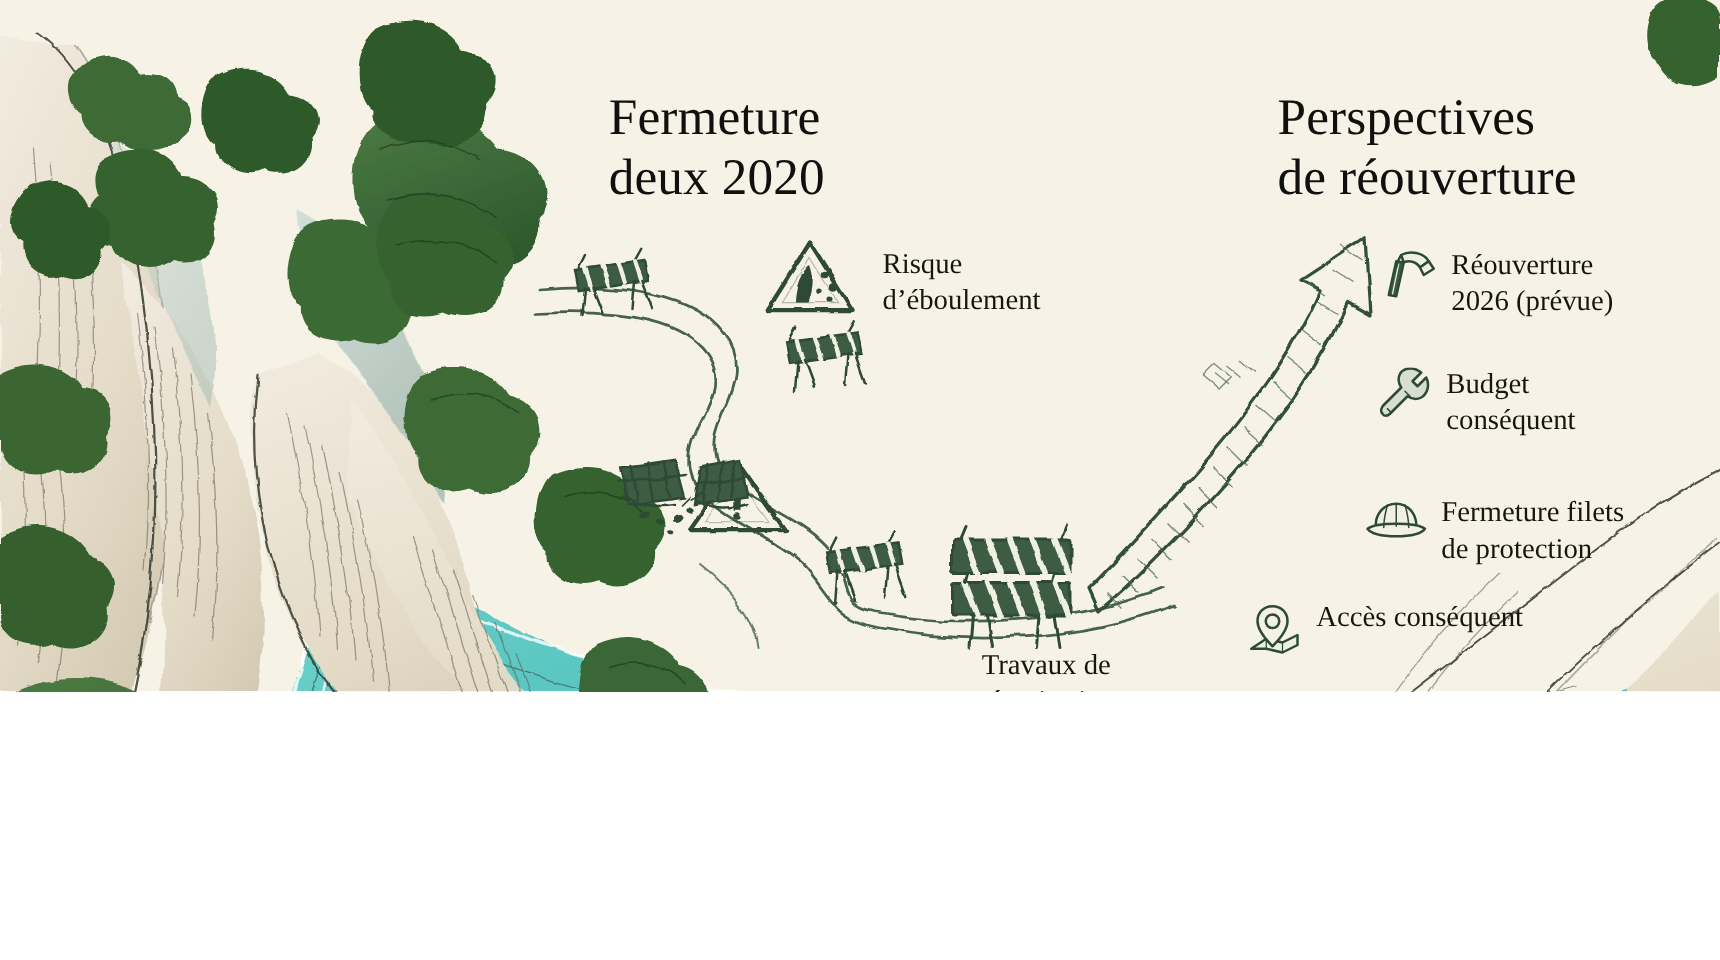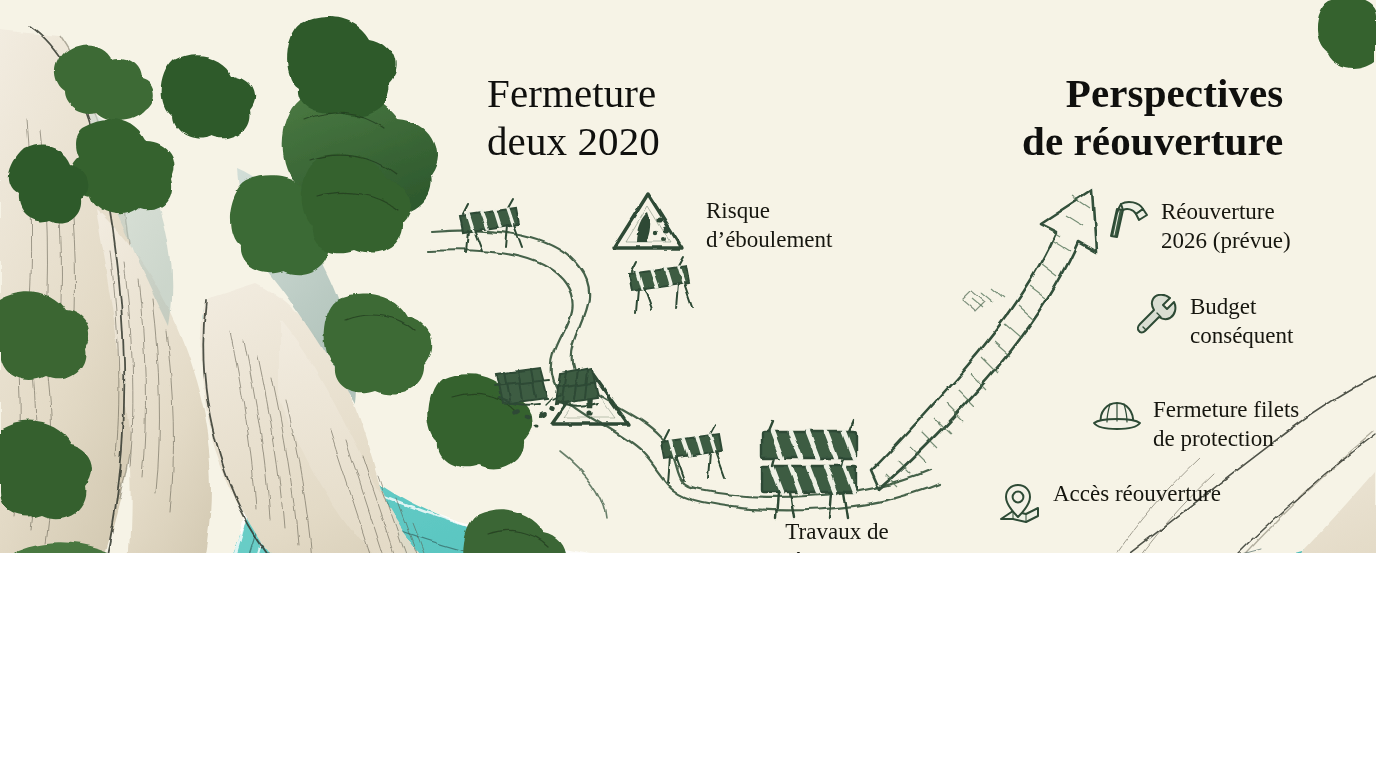--- a/index.html
+++ b/index.html
@@ -25,21 +25,21 @@
   
   .heading {
     position: absolute;
     color: #10100e;
     font-size: 41px;
     line-height: 1.16;
     letter-spacing: 0.1px;
     white-space: pre-line;
   }
   #heading-left  { left: 487px; top: 70px; text-align: left; }
-  #heading-right { left: 1022px; top: 70px; text-align: right; font-weight: bold; }
+  #heading-right { left: 1022px; top: 70px; text-align: left; }
 
   
   .clabel {
     position: absolute;
     color: #16160f;
     font-size: 23px;
     line-height: 1.24;
     white-space: pre-line;
     margin-left: 16px;
   }
@@ -55,21 +55,21 @@
     font-family: Liberation Serif, serif;
   }
   .bullet .bi { flex: 0 0 auto; margin-top: 1px; }
   .bullet .bt {
     color: #16160f;
     font-size: 23px;
     line-height: 1.24;
     white-space: pre-line;
   }
   #bullet-0 { left: 1108px; top: 198px; }
-  #bullet-1 { left: 1137px; top: 293px; }
+  #bullet-1 { left: 1104px; top: 293px; }
   #bullet-2 { left: 1090px; top: 396px; }
   #bullet-3 { left: 996px;  top: 480px; }
 
   .ico { display: block; }
 </style>
 </head>
 <body>
 
 <div id="canvas">
 
@@ -569,16 +569,16 @@
     <span class="bi">
       <svg class="ico" width="46" height="44" viewBox="0 0 46 44" aria-hidden="true">
         <g stroke="#2d4a35" stroke-width="2" fill="none" stroke-linejoin="round" stroke-linecap="round">
           <path d="M5 38 L 17 30 L 30 33 L 42 27 L 42 35 L 30 41 L 17 38 L 5 38 Z" fill="#eef0e4"></path>
           <path d="M17 30 L 17 38 M 30 33 L 30 41" stroke-width="1"></path>
           <path d="M22 4 C 29 4, 34 9, 34 16 C 34 24, 25 33, 22 36 C 19 33, 10 24, 10 16 C 10 9, 15 4, 22 4 Z" fill="#f3f1e6"></path>
           <circle cx="22" cy="16" r="5.4"></circle>
         </g>
       </svg>
     </span>
-    <span class="bt">Accès réouverture</span>
+    <span class="bt">Accès conséquent</span>
   </div>
 
 </div>
 
 </body></html>

